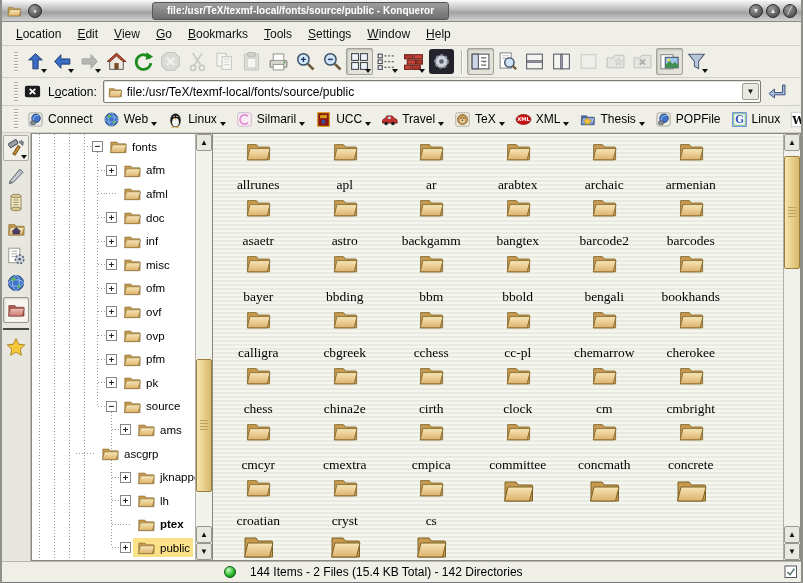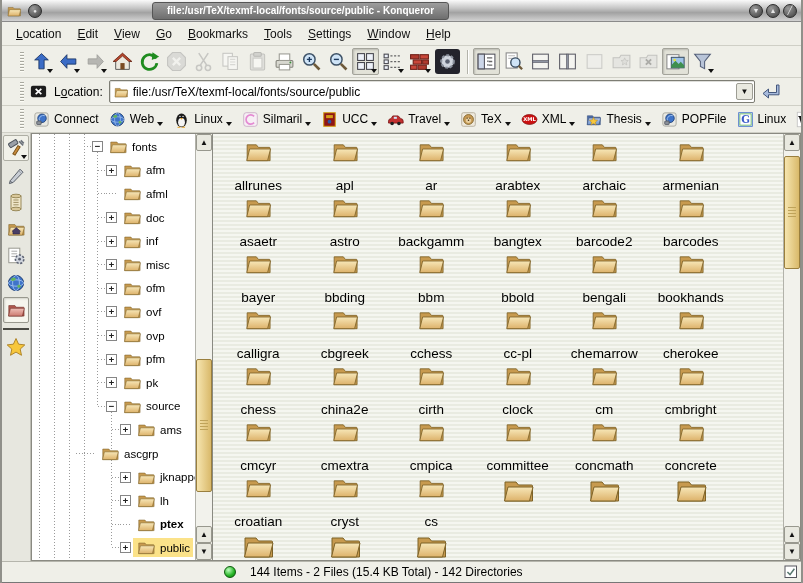--- a/index.html
+++ b/index.html
@@ -16,21 +16,21 @@
   .title-pill{position:absolute;left:150px;top:2px;height:16px;line-height:16px;padding:0 14px;
     background:linear-gradient(#9d9d9d,#6e6e6e);border:1px solid #565656;border-radius:3px;
     color:#fff;font-size:10px;font-weight:bold;white-space:nowrap;}
   .win-controls{margin-left:auto;display:flex;}
   
   .menubar{height:23px;display:flex;align-items:center;padding-left:6px;font-size:12px;
     background:#efefe8;border-bottom:1px solid #cfcfc6;}
   .menu-item{padding:3px 8px;color:#111;}
   .menu-item u{text-underline-offset:1px;}
   
-  .toolbar{height:31px;display:flex;align-items:center;padding:0 17px;background:#efefe8;border-bottom:1px solid #cfcfc6;}
+  .toolbar{height:31px;display:flex;align-items:center;padding:0 11px;background:#efefe8;border-bottom:1px solid #cfcfc6;}
   .grip{width:4px;height:20px;margin:0 4px 0 1px;flex:none;
     background:repeating-linear-gradient(to bottom,#a9a9a0 0 1px,#fdfdf6 1px 2px,rgba(0,0,0,0) 2px 3px);}
   .tb-btn{position:relative;width:27px;height:27px;flex:none;display:flex;align-items:center;justify-content:center;
     background:transparent;border:1px solid transparent;padding:0;}
   .tb-btn .ic{width:21px;height:21px;}
   .tb-btn.pressed{background:#e2e2d8;border:1px solid #a3a39a;border-radius:2px;box-shadow:inset 1px 1px 2px rgba(0,0,0,.18);}
   .tb-btn.disabled .ic{filter:grayscale(1) opacity(.42);}
   .tb-btn.dark{background:#23232c;border-radius:3px;width:25px;height:25px;margin:0 2px;}
   .dd{position:absolute;right:1px;bottom:1px;width:0;height:0;
     border-left:3px solid transparent;border-right:3px solid transparent;border-top:4px solid #101010;}
@@ -84,21 +84,21 @@
     box-sizing:border-box;display:flex;align-items:center;justify-content:center;font-size:8px;color:#111;padding:0;}
   .sb-thumb{position:absolute;left:0;width:16px;box-sizing:border-box;border:1px solid #9a7f3e;border-radius:2px;
     background:linear-gradient(to right,#f6e5af,#d9b96a);}
   .sb-thumb::after{content:"";position:absolute;left:3px;right:3px;top:50%;margin-top:-6px;height:12px;
     background:repeating-linear-gradient(to bottom,#bfa35a 0 1px,rgba(0,0,0,0) 1px 3px);}
   .icon-view{flex:1;position:relative;border:1px solid #8a8a82;border-left:none;box-sizing:border-box;overflow:hidden;
     background:repeating-linear-gradient(to bottom,#f5f6f0 0 2px,#e9ebe1 2px 4px);}
   .grid{position:absolute;left:2px;top:3px;display:grid;grid-template-columns:repeat(6,86.5px);grid-auto-rows:56px;}
   .cell{display:flex;flex-direction:column;align-items:center;padding-top:2px;}
   .cell .ic{width:36px;height:30px;}
-  .cell-label{font-family:Liberation Sans, sans-serif;font-size:13.5px;margin-top:14px;white-space:nowrap;}
+  .cell-label{font-family:Liberation Serif, serif;font-size:13.5px;margin-top:14px;white-space:nowrap;}
   
   .statusbar{height:20px;position:relative;background:#efefe8;border-top:1px solid #b5b5ac;}
   .led{position:absolute;left:222px;top:4px;width:10px;height:10px;border-radius:50%;border:1px solid #0a5a0a;
     background:radial-gradient(circle at 35% 30%,#beffbe,#25b325 60%,#0f7a0f);}
   .status-text{position:absolute;left:248px;top:3px;font-size:12px;color:#000;}
   .status-check{position:absolute;right:3px;top:3px;width:14px;height:14px;}
   .bottom-strip{height:7px;background:linear-gradient(#7c7c7c,#2d2d2d);}
   svg{display:block;}
 </style>
 </head>

